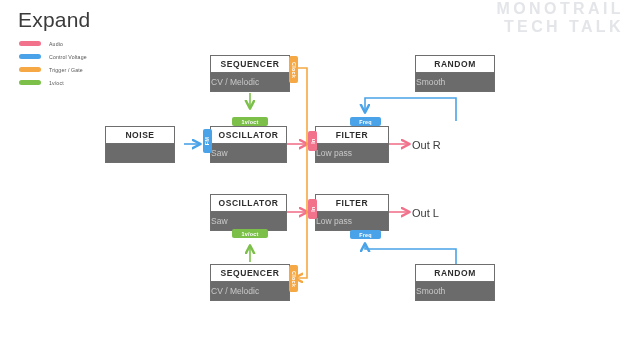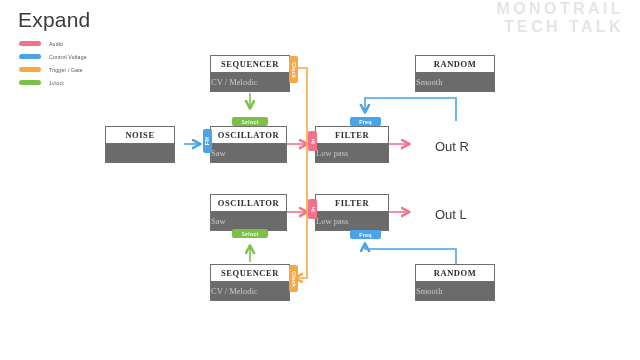--- a/index.html
+++ b/index.html
@@ -37,21 +37,20 @@
   }
   #brand .l1 { font-size: 16px; letter-spacing: 3.4px; }
   #brand .l2 { font-size: 16px; letter-spacing: 3.4px; }
 
   
   .module {
     position: absolute;
     border: 1px solid #6e6e6e;
     background: #0f766e;
     z-index: 6;
-    font-family: Liberation Serif, serif;
   }
   .module .head {
     background: #ffffff;
     color: #2d2d2d;
     font-size: 8.5px;
     font-weight: bold;
     letter-spacing: .55px;
     text-align: center;
     line-height: 17px;
     height: 17px;
@@ -90,23 +89,22 @@
   .c-cv     { background: #4aa3e8; }
   .c-trig   { background: #f5a843; }
   .c-voct   { background: #7cc04a; }
 
   
   #wires { position: absolute; left: 0; top: 0; width: 640px; height: 360px; z-index: 3; }
 
   
   .outlabel {
     position: absolute;
-    font-size: 13px; color: #3b3b3b;
+    font-size: 11px; color: #3b3b3b;
     z-index: 7;
-    margin-left: 23px;
   }
 </style>
 </head>
 <body>
 
 <div id="page">
 
   <div id="title">Expand</div>
 
   <div id="legend">

